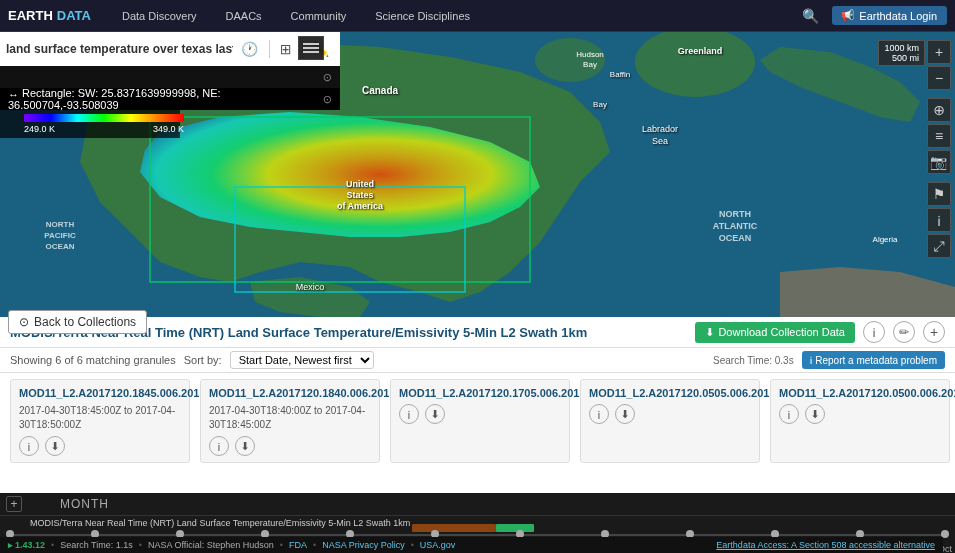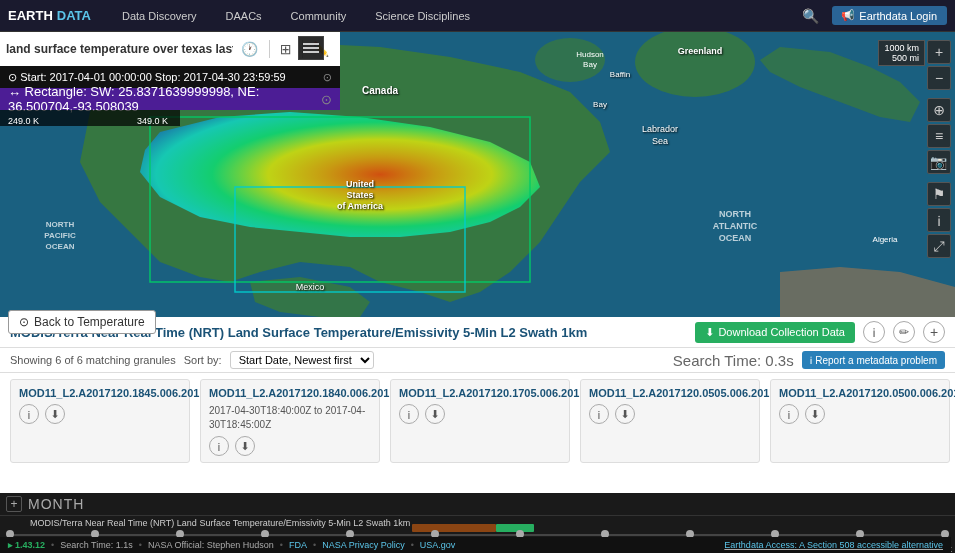--- a/index.html
+++ b/index.html
@@ -93,44 +93,44 @@
       position: absolute;
       top: 66px;
       left: 0;
       width: 340px;
       z-index: 10;
       height: 22px;
     }
 
     
     #rect-bar {
-      background: #4c1d95;
+      background: #000000;
       color: #fff;
-      font-size: 13px;
+      font-size: 11px;
       padding: 3px 8px;
       display: flex;
       align-items: center;
       gap: 4px;
       position: absolute;
       top: 88px;
       left: 0;
       width: 340px;
       z-index: 10;
       height: 22px;
     }
 
     
     #color-scale {
       position: absolute;
       top: 110px;
       left: 0;
       width: 180px;
-      height: 16px;
+      height: 28px;
       z-index: 10;
-      padding: 4px 8px;
+      padding: 4px 24px;
       background: rgba(0,0,0,0.7);
       display: flex;
       flex-direction: column;
       gap: 2px;
     }
     #color-scale .gradient {
       width: 160px;
       height: 12px;
       background: linear-gradient(to right, #7b00ff, #0000ff, #00ffff, #00ff00, #ffff00, #ff8000, #ff0000);
       border-radius: 1px;
@@ -301,21 +301,21 @@
     }
     #results-subheader .sort-select {
       font-size: 11px;
       border: 1px solid #ccc;
       border-radius: 3px;
       padding: 1px 4px;
       background: #fff;
       cursor: pointer;
     }
     #results-subheader .spacer { flex: 1; }
-    .search-time { color: #666; font-size: 15px; }
+    .search-time { color: #666; font-size: 10px; }
     .report-btn {
       background: #2980b9;
       color: #fff;
       border: none;
       padding: 2px 8px;
       border-radius: 3px;
       font-size: 10px;
       cursor: pointer;
       display: flex;
       align-items: center;
@@ -379,23 +379,24 @@
       z-index: 5;
     }
     #timeline-header {
       display: flex;
       align-items: center;
       padding: 3px 6px;
       gap: 6px;
       border-bottom: 1px solid #333;
     }
     #timeline-month-label {
-      font-size: 14px;
+      font-size: 12px;
       color: #aaa;
       letter-spacing: 1px;
+      margin-left: 32px;
     }
     #timeline-add-btn {
       background: none;
       border: 1px solid #555;
       color: #aaa;
       width: 16px;
       height: 16px;
       display: flex;
       align-items: center;
       justify-content: center;
@@ -466,21 +467,21 @@
       background: #111;
       color: #aaa;
       font-size: 9px;
       padding: 2px 8px;
       display: flex;
       align-items: center;
       gap: 6px;
       position: absolute;
       bottom: 0;
       left: 0;
-      right: 4px;
+      right: 12px;
       height: 16px;
       z-index: 50;
     }
     #status-bar .version { color: #27ae60; font-weight: bold; }
     #status-bar .sep { color: #555; }
     #status-bar a { color: #5bc4e8; text-decoration: none; }
     #status-bar .right { margin-left: auto; text-decoration: underline; }
 
     
     #hamburger {
@@ -593,21 +594,20 @@
   <button class="icon-btn">✏️</button>
 </div>
 
 <div id="hamburger">
   <span></span>
   <span></span>
   <span></span>
 </div>
 
 <div id="datetime-bar">
-  <span>⊙ Start: 2017-04-01 00:00:00  Stop: 2017-04-30 23:59:59</span>
   <span style="margin-left:auto;color:#888;">⊙</span>
 </div>
 
 <div id="rect-bar">
   <span>↔ Rectangle: SW: 25.8371639999998,  NE: 36.500704,-93.508039</span>
   <span style="margin-left:auto;color:#888;">⊙</span>
 </div>
 
 <div id="color-scale">
   <div class="gradient"></div>
@@ -630,21 +630,21 @@
   <button class="map-ctrl-btn">≡</button>
   <button class="map-ctrl-btn">📷</button>
   <div class="map-ctrl-sep"></div>
   <button class="map-ctrl-btn">⚑</button>
   <button class="map-ctrl-btn">ℹ</button>
   <button class="map-ctrl-btn">⤢</button>
 </div>
 
 <button id="back-to-collections">
   <span>⊙</span>
-  <span>Back to Temperature</span>
+  <span>Back to Collections</span>
 </button>
 
 <div id="results-panel">
   <div id="results-header">
     <span id="results-title">MODIS/Terra Near Real Time (NRT) Land Surface Temperature/Emissivity 5-Min L2 Swath 1km</span>
     <button class="download-btn">
       <span>⬇</span>
       <span>Download Collection Data</span>
     </button>
     <button class="icon-circle-btn">ℹ</button>
@@ -660,20 +660,21 @@
     <span class="spacer"></span>
     <span class="search-time">Search Time: 0.3s</span>
     <button class="report-btn">
       <span>ℹ</span>
       <span>Report a metadata problem</span>
     </button>
   </div>
   <div id="granules-list">
   <div class="granule-card">
       <div class="granule-title">MOD11_L2.A2017120.1845.006.2017</div>
+      <div class="granule-dates">2017-04-30T18:45:00Z to 2017-04-30T18:50:00Z</div>
       <div class="granule-actions">
         <button class="granule-action-btn">ℹ</button>
         <button class="granule-action-btn">⬇</button>
       </div>
     </div>
       <div class="granule-card">
       <div class="granule-title">MOD11_L2.A2017120.1840.006.2017</div>
       <div class="granule-dates">2017-04-30T18:40:00Z to 2017-04-30T18:45:00Z</div>
       <div class="granule-actions">
         <button class="granule-action-btn">ℹ</button>

